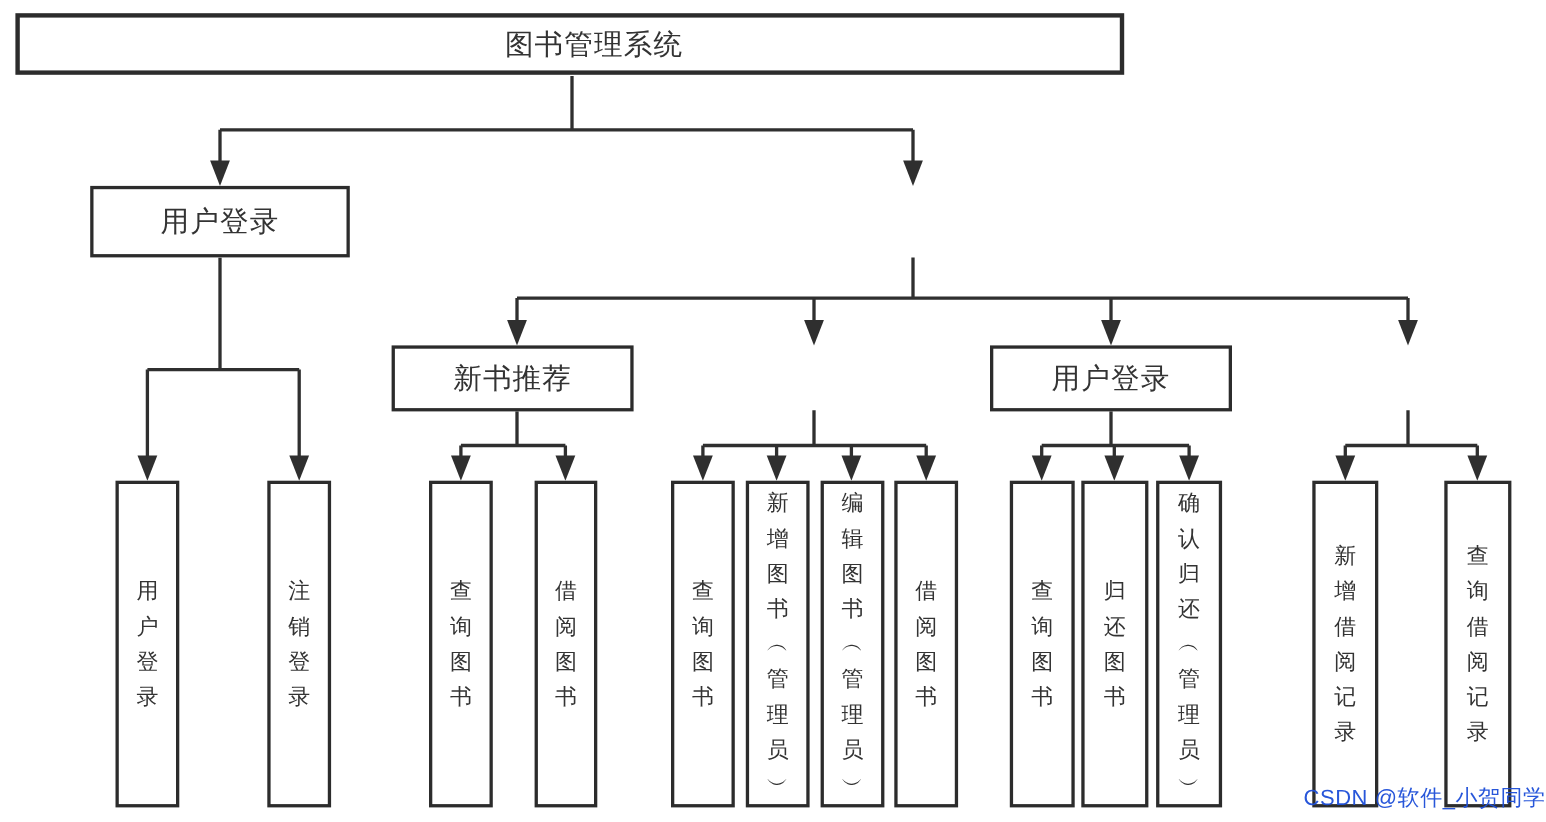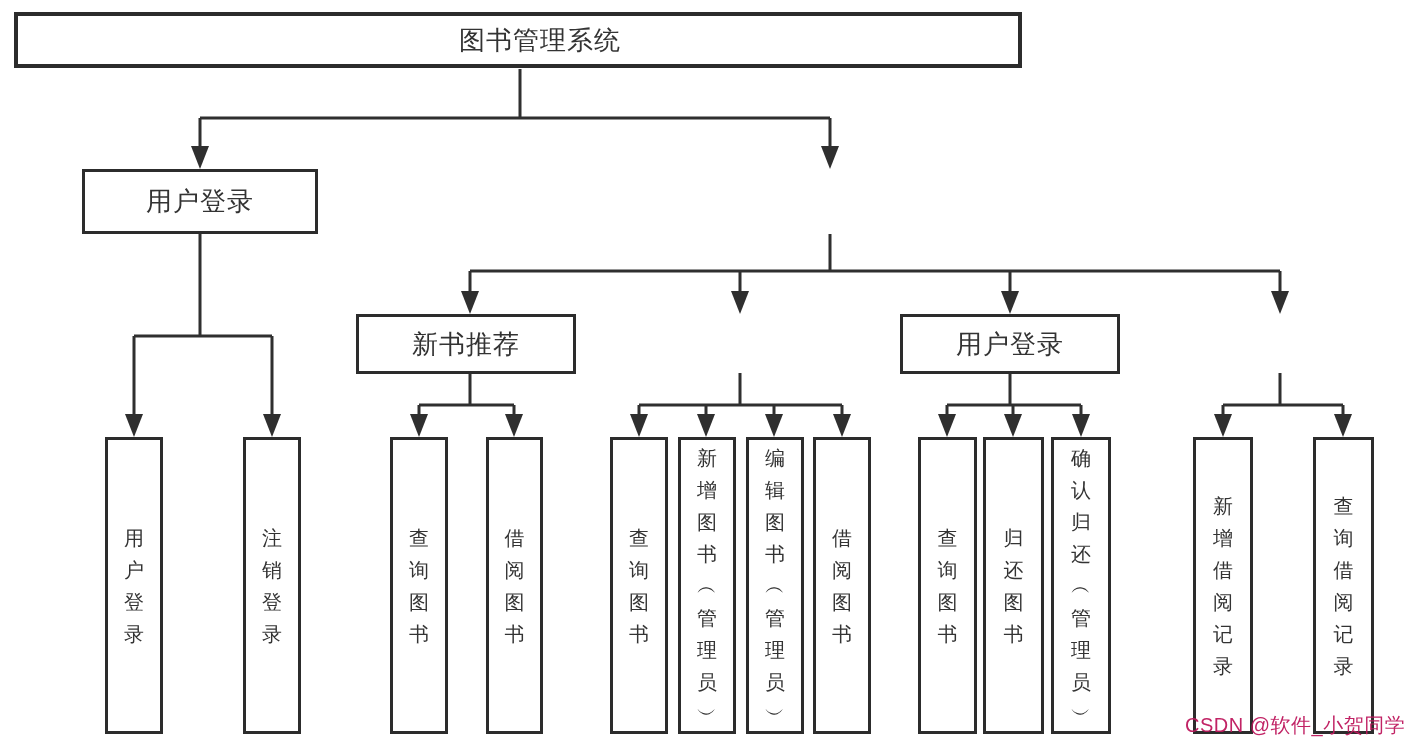--- a/index.html
+++ b/index.html
@@ -11,21 +11,21 @@
   svg.wires polygon{fill:#2f2f2f;stroke:none;}
   .node{position:absolute;box-sizing:border-box;background:#fff;border:3px solid #2c2c2c;
         display:flex;align-items:center;justify-content:center;text-align:center;}
   .node.root{border-width:4px;padding-left:44px;}
   .hlabel{font-size:26px;letter-spacing:1px;white-space:nowrap;}
   .root .hlabel{font-size:26px;}
   .vtext{display:flex;flex-direction:column;align-items:center;justify-content:center;
          height:100%;width:100%;font-size:20px;}
   .vtext span{height:32px;line-height:32px;display:flex;align-items:center;justify-content:center;}
   .watermark{position:absolute;left:1185px;top:712px;width:215px;font-size:20px;
-             color:#be185d;opacity:.95;white-space:nowrap;letter-spacing:0.5px;}
+             color:#1d4ed8;opacity:.95;white-space:nowrap;letter-spacing:0.5px;}
 </style>
 </head>
 <body>
 
 <div class="canvas">
 
   <svg class="wires" viewBox="0 0 1405 747">
     <g>
       <path d="M520,69 V118 M200,118 H830 M200,118 V148 M830,118 V148"></path>
       <polygon points="191,146 209,146 200,169"></polygon>

